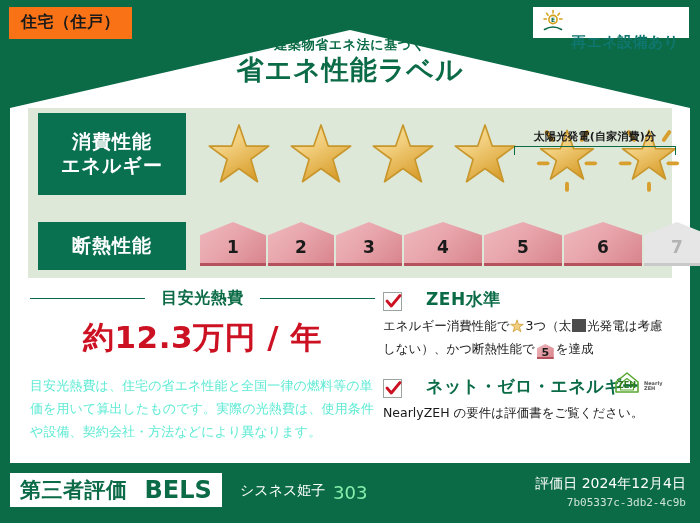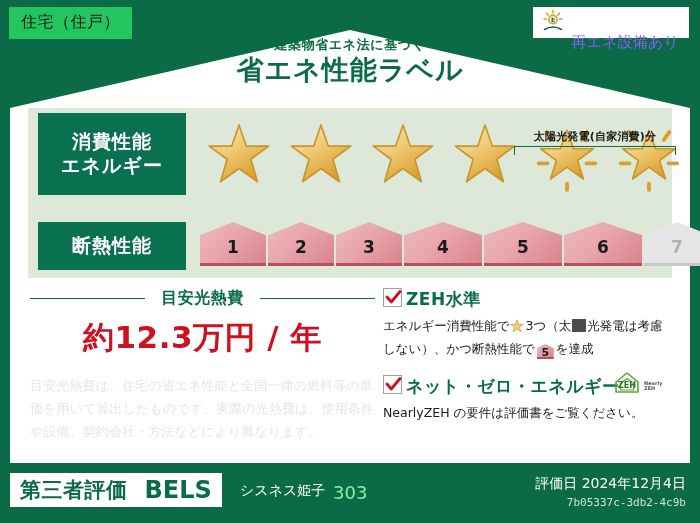--- a/index.html
+++ b/index.html
@@ -11,40 +11,40 @@
 
   
   #label-root {
     position: absolute; inset: 0;
     background: #0a6b46;
   }
 
   
   #doc-type-tag {
     position: absolute; left: 8px; top: 6px;
-    background: #22c55e;
+    background: #f97316;
     border: 1px solid #0a6b46;
     padding: 5px 12px 6px 12px;
-    font-size: 16px; font-weight: normal;
+    font-size: 16px; font-weight: bold;
     color: #1a1a1a; letter-spacing: 0.5px;
     z-index: 6;
   }
 
   
   #renewable-badge {
     position: absolute; right: 10px; top: 6px;
     background: #ffffff;
     border: 1px solid #0a6b46;
     height: 33px;
     display: flex; align-items: center; gap: 6px;
     padding: 0 10px 0 8px;
     z-index: 6;
   }
   #renewable-badge .btxt {
-    font-size: 15px; font-weight: normal; color: #8b5cf6;
+    font-size: 15px; font-weight: bold; color: #0f766e;
     letter-spacing: 0.2px; white-space: nowrap; margin-top: 40px;
   }
 
   
   #header-titles {
     position: absolute; left: 0; right: 0; top: 38px;
     text-align: center; z-index: 5;
   }
   #label-subtitle {
     font-size: 13px; font-weight: bold; color: #0a6b46;
@@ -151,31 +151,31 @@
   #cost-heading-text {
     font-size: 16px; font-weight: bold; color: #0a6b46; letter-spacing: 0.5px;
   }
   #cost-value {
     margin-top: 8px; text-align: center;
     font-size: 31px; font-weight: bold; color: #cc1122;
     letter-spacing: 0.5px;
   }
   #cost-note {
     margin-top: 16px;
-    font-size: 13px; color: #e5e5e5; line-height: 1.75;
+    font-size: 13px; color: #5eead4; line-height: 1.75;
     letter-spacing: 0.1px;
     font-family: Liberation Serif, serif;
   }
 
   
   #zeh-section {
     position: absolute; left: 383px; top: 288px; width: 292px; z-index: 5;
   }
   .zeh-block { position: relative; }
-  .zeh-head { display: flex; align-items: flex-start; gap: 4px; }
+  .zeh-head { display: flex; align-items: flex-end; gap: 24px; }
   .checkbox {
     width: 19px; height: 19px; flex: none;
     border: 1.5px solid #9aa39c; background: #ffffff;
     position: relative;
   }
   .checkbox svg { position: absolute; left: 1px; top: 0px; }
   .zeh-head-text {
     font-size: 17px; font-weight: bold; color: #0a6b46; letter-spacing: 0.5px;
   }
   .zeh-desc {

